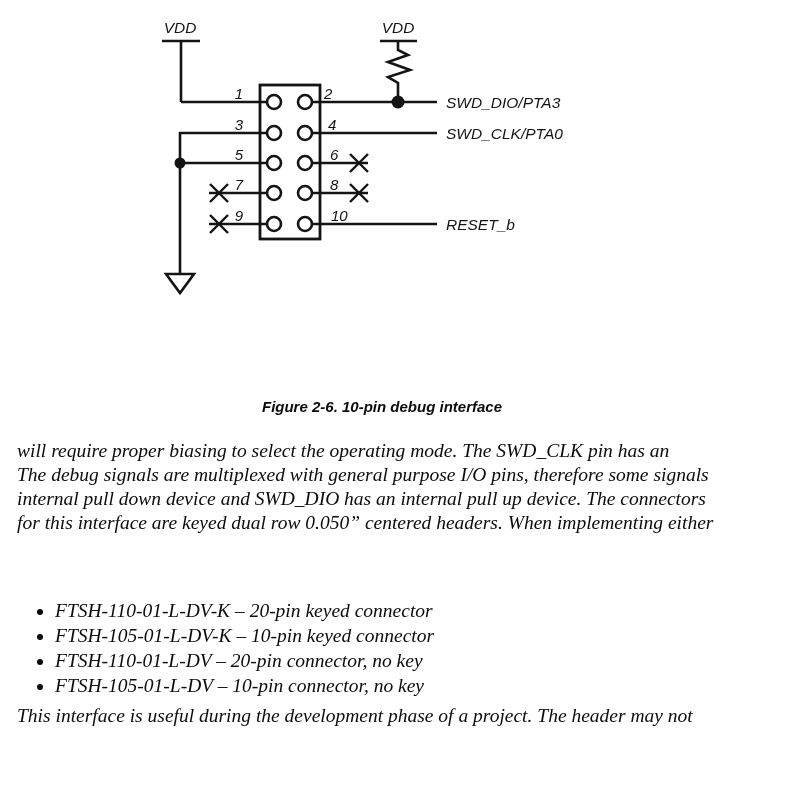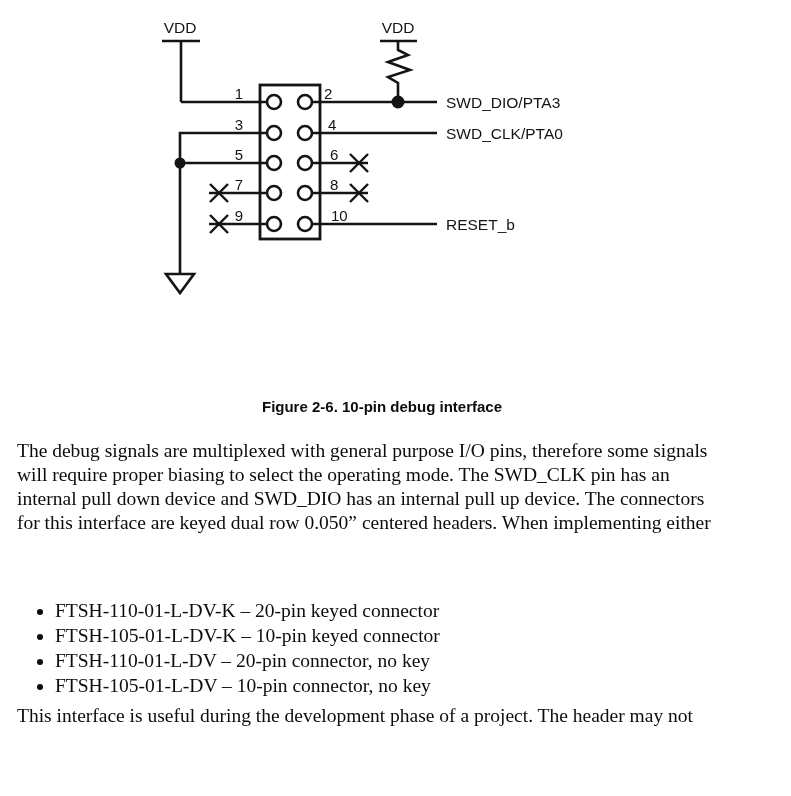--- a/index.html
+++ b/index.html
@@ -4,20 +4,21 @@
 <style>
   html, body { margin: 0; padding: 0; }
   .page {
     position: relative;
     width: 791px;
     height: 736px;
     background: #ffffff;
     font-family: "Liberation Serif", "DejaVu Serif", serif;
     color: #111111;
     overflow: hidden;
+    font-style: italic;
   }
   .schematic {
     position: absolute;
     left: 0; top: 0;
     width: 791px; height: 320px;
   }
   .schematic text {
     font-family: "Liberation Sans", "DejaVu Sans", sans-serif;
     fill: #141414;
   }
@@ -145,22 +146,22 @@
     <text class="pin-num" x="331" y="221">10</text>
 
     <text class="sig-label" x="446" y="108">SWD_DIO/PTA3</text>
     <text class="sig-label" x="446" y="139">SWD_CLK/PTA0</text>
     <text class="sig-label" x="446" y="230">RESET_b</text>
   </svg>
 
   <div class="caption">Figure 2-6. 10-pin debug interface</div>
 
   <div class="textblock para p1">
+    <div class="tline">will require proper biasing to select the operating mode. The SWD_CLK pin has an</div>
     <div class="tline">The debug signals are multiplexed with general purpose I/O pins, therefore some signals</div>
-    <div class="tline">will require proper biasing to select the operating mode. The SWD_CLK pin has an</div>
     <div class="tline">internal pull down device and SWD_DIO has an internal pull up device. The connectors</div>
     <div class="tline">for this interface are keyed dual row 0.050” centered headers. When implementing either</div>
   </div>
 
   <ul class="textblock bullet-list">
     <li>FTSH-110-01-L-DV-K – 20-pin keyed connector</li>
     <li>FTSH-105-01-L-DV-K – 10-pin keyed connector</li>
     <li>FTSH-110-01-L-DV – 20-pin connector, no key</li>
     <li>FTSH-105-01-L-DV – 10-pin connector, no key</li>
   </ul>

